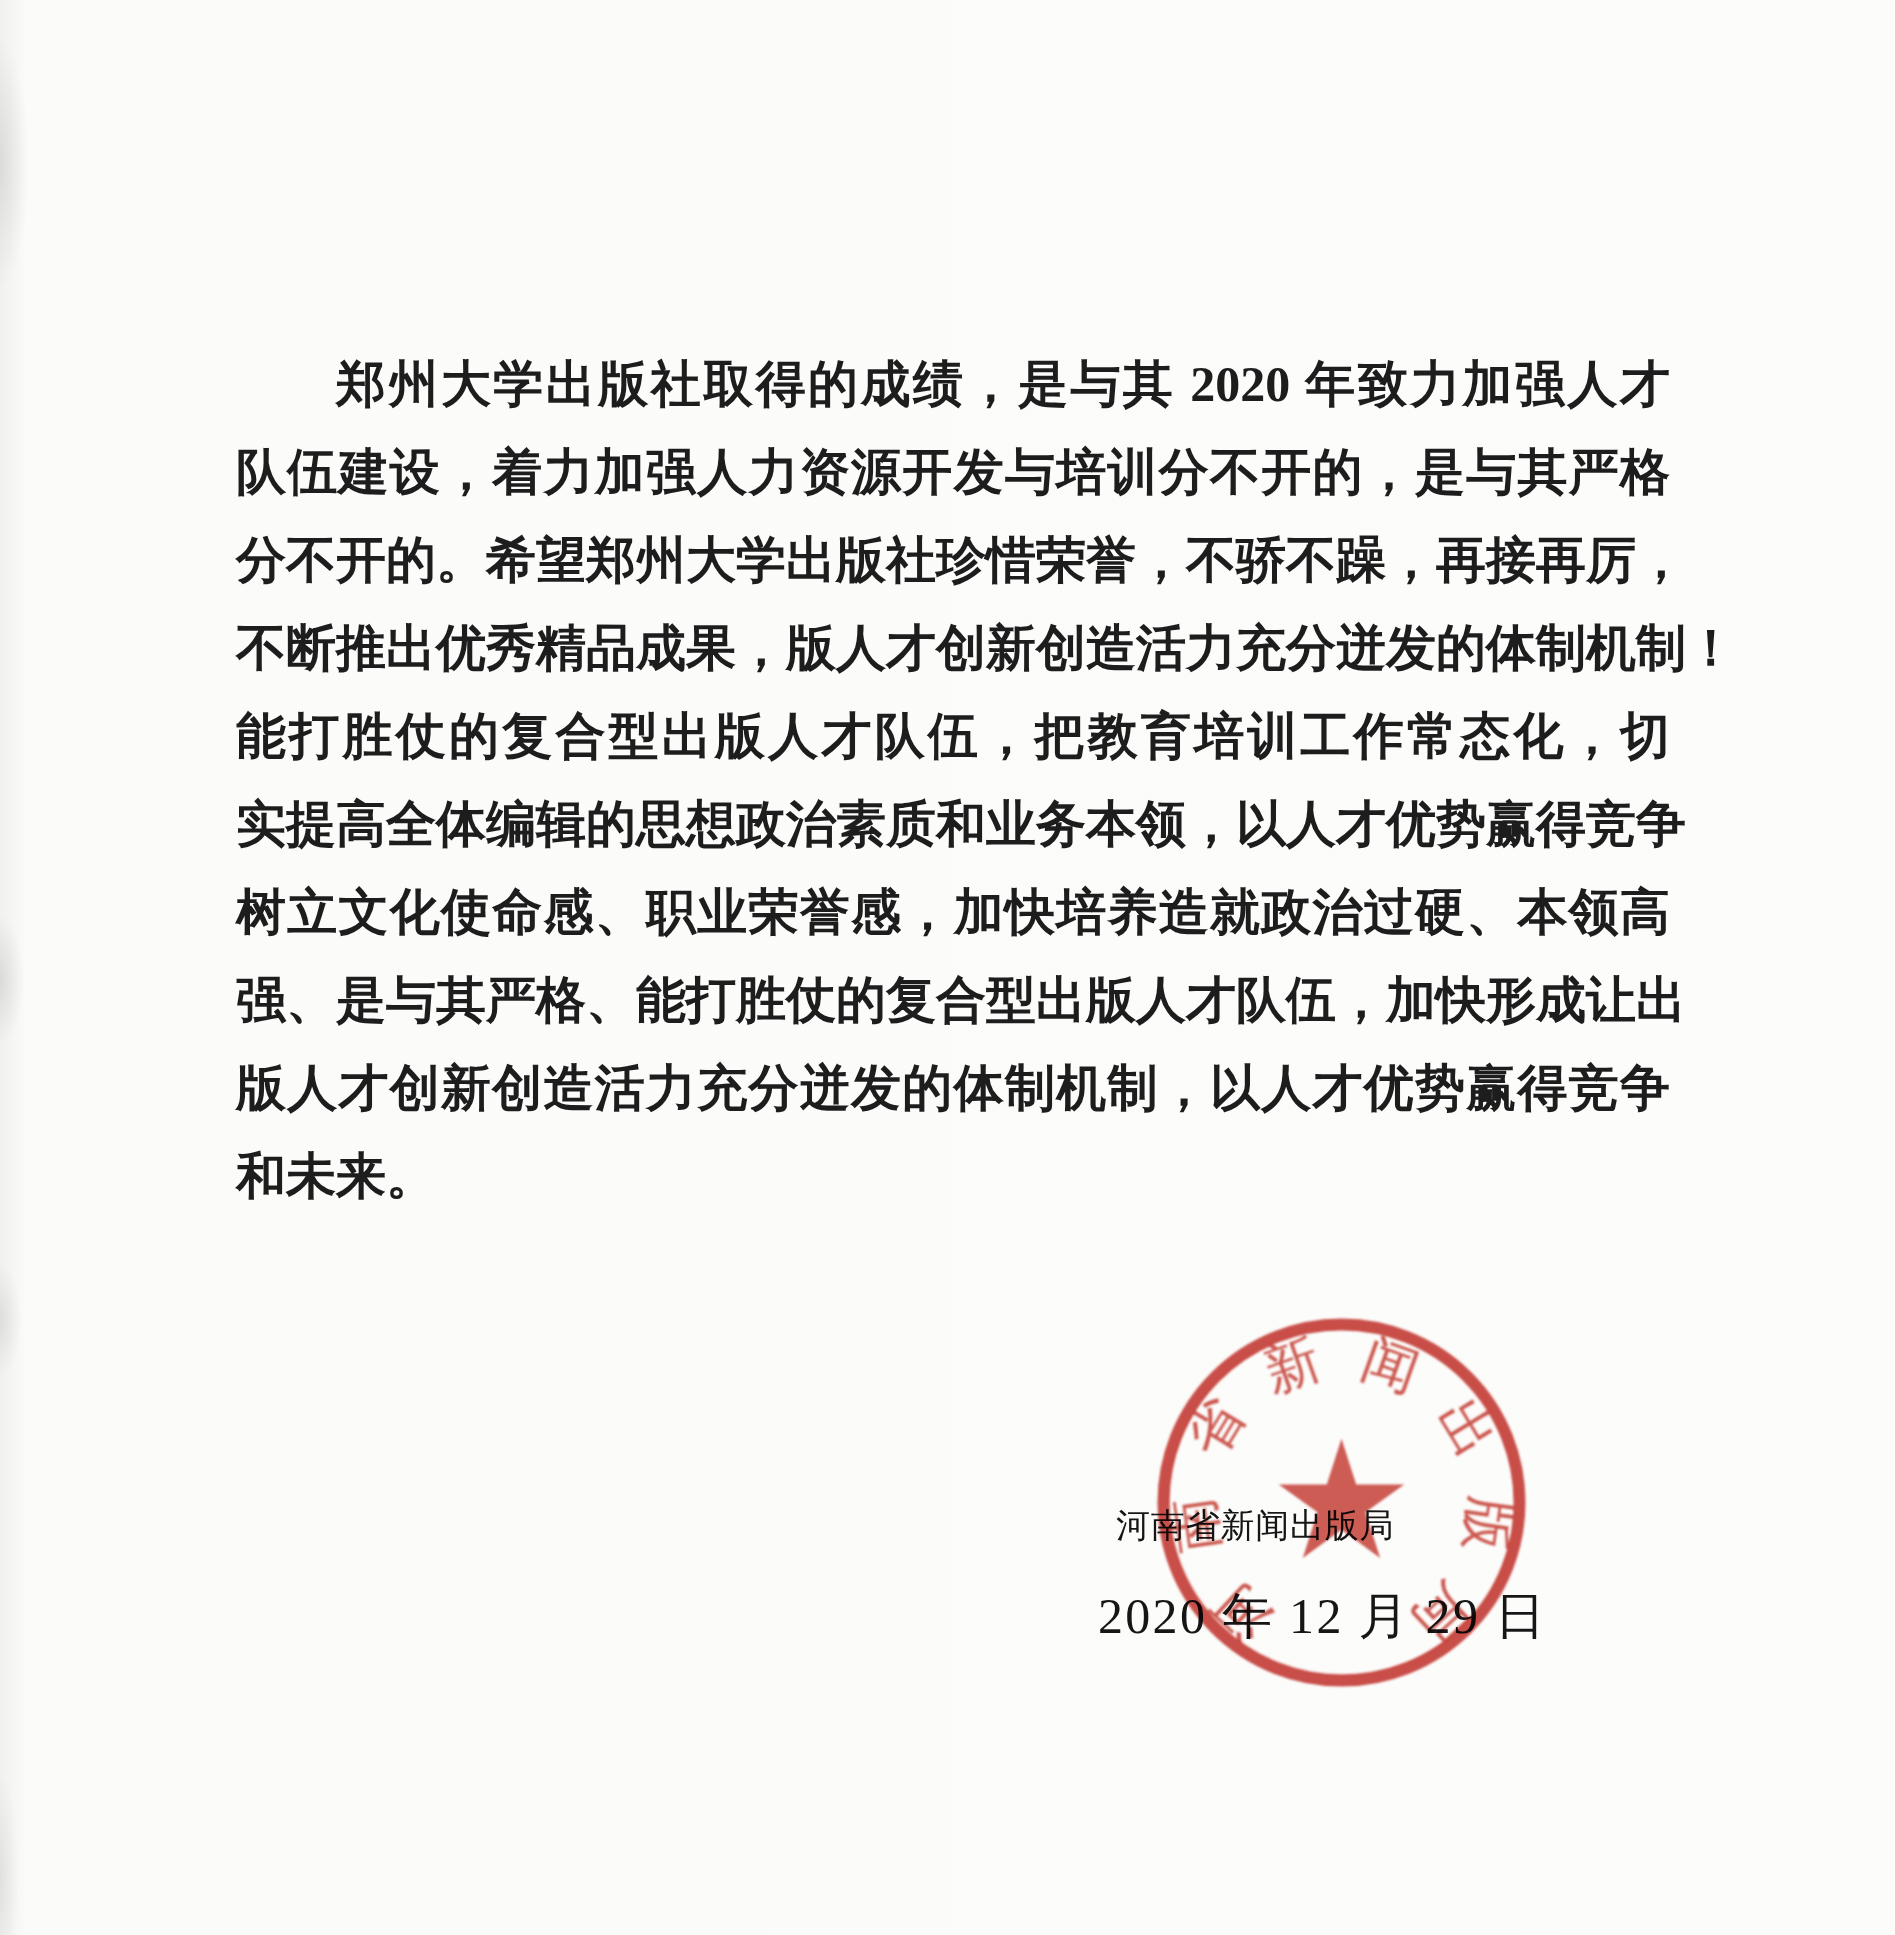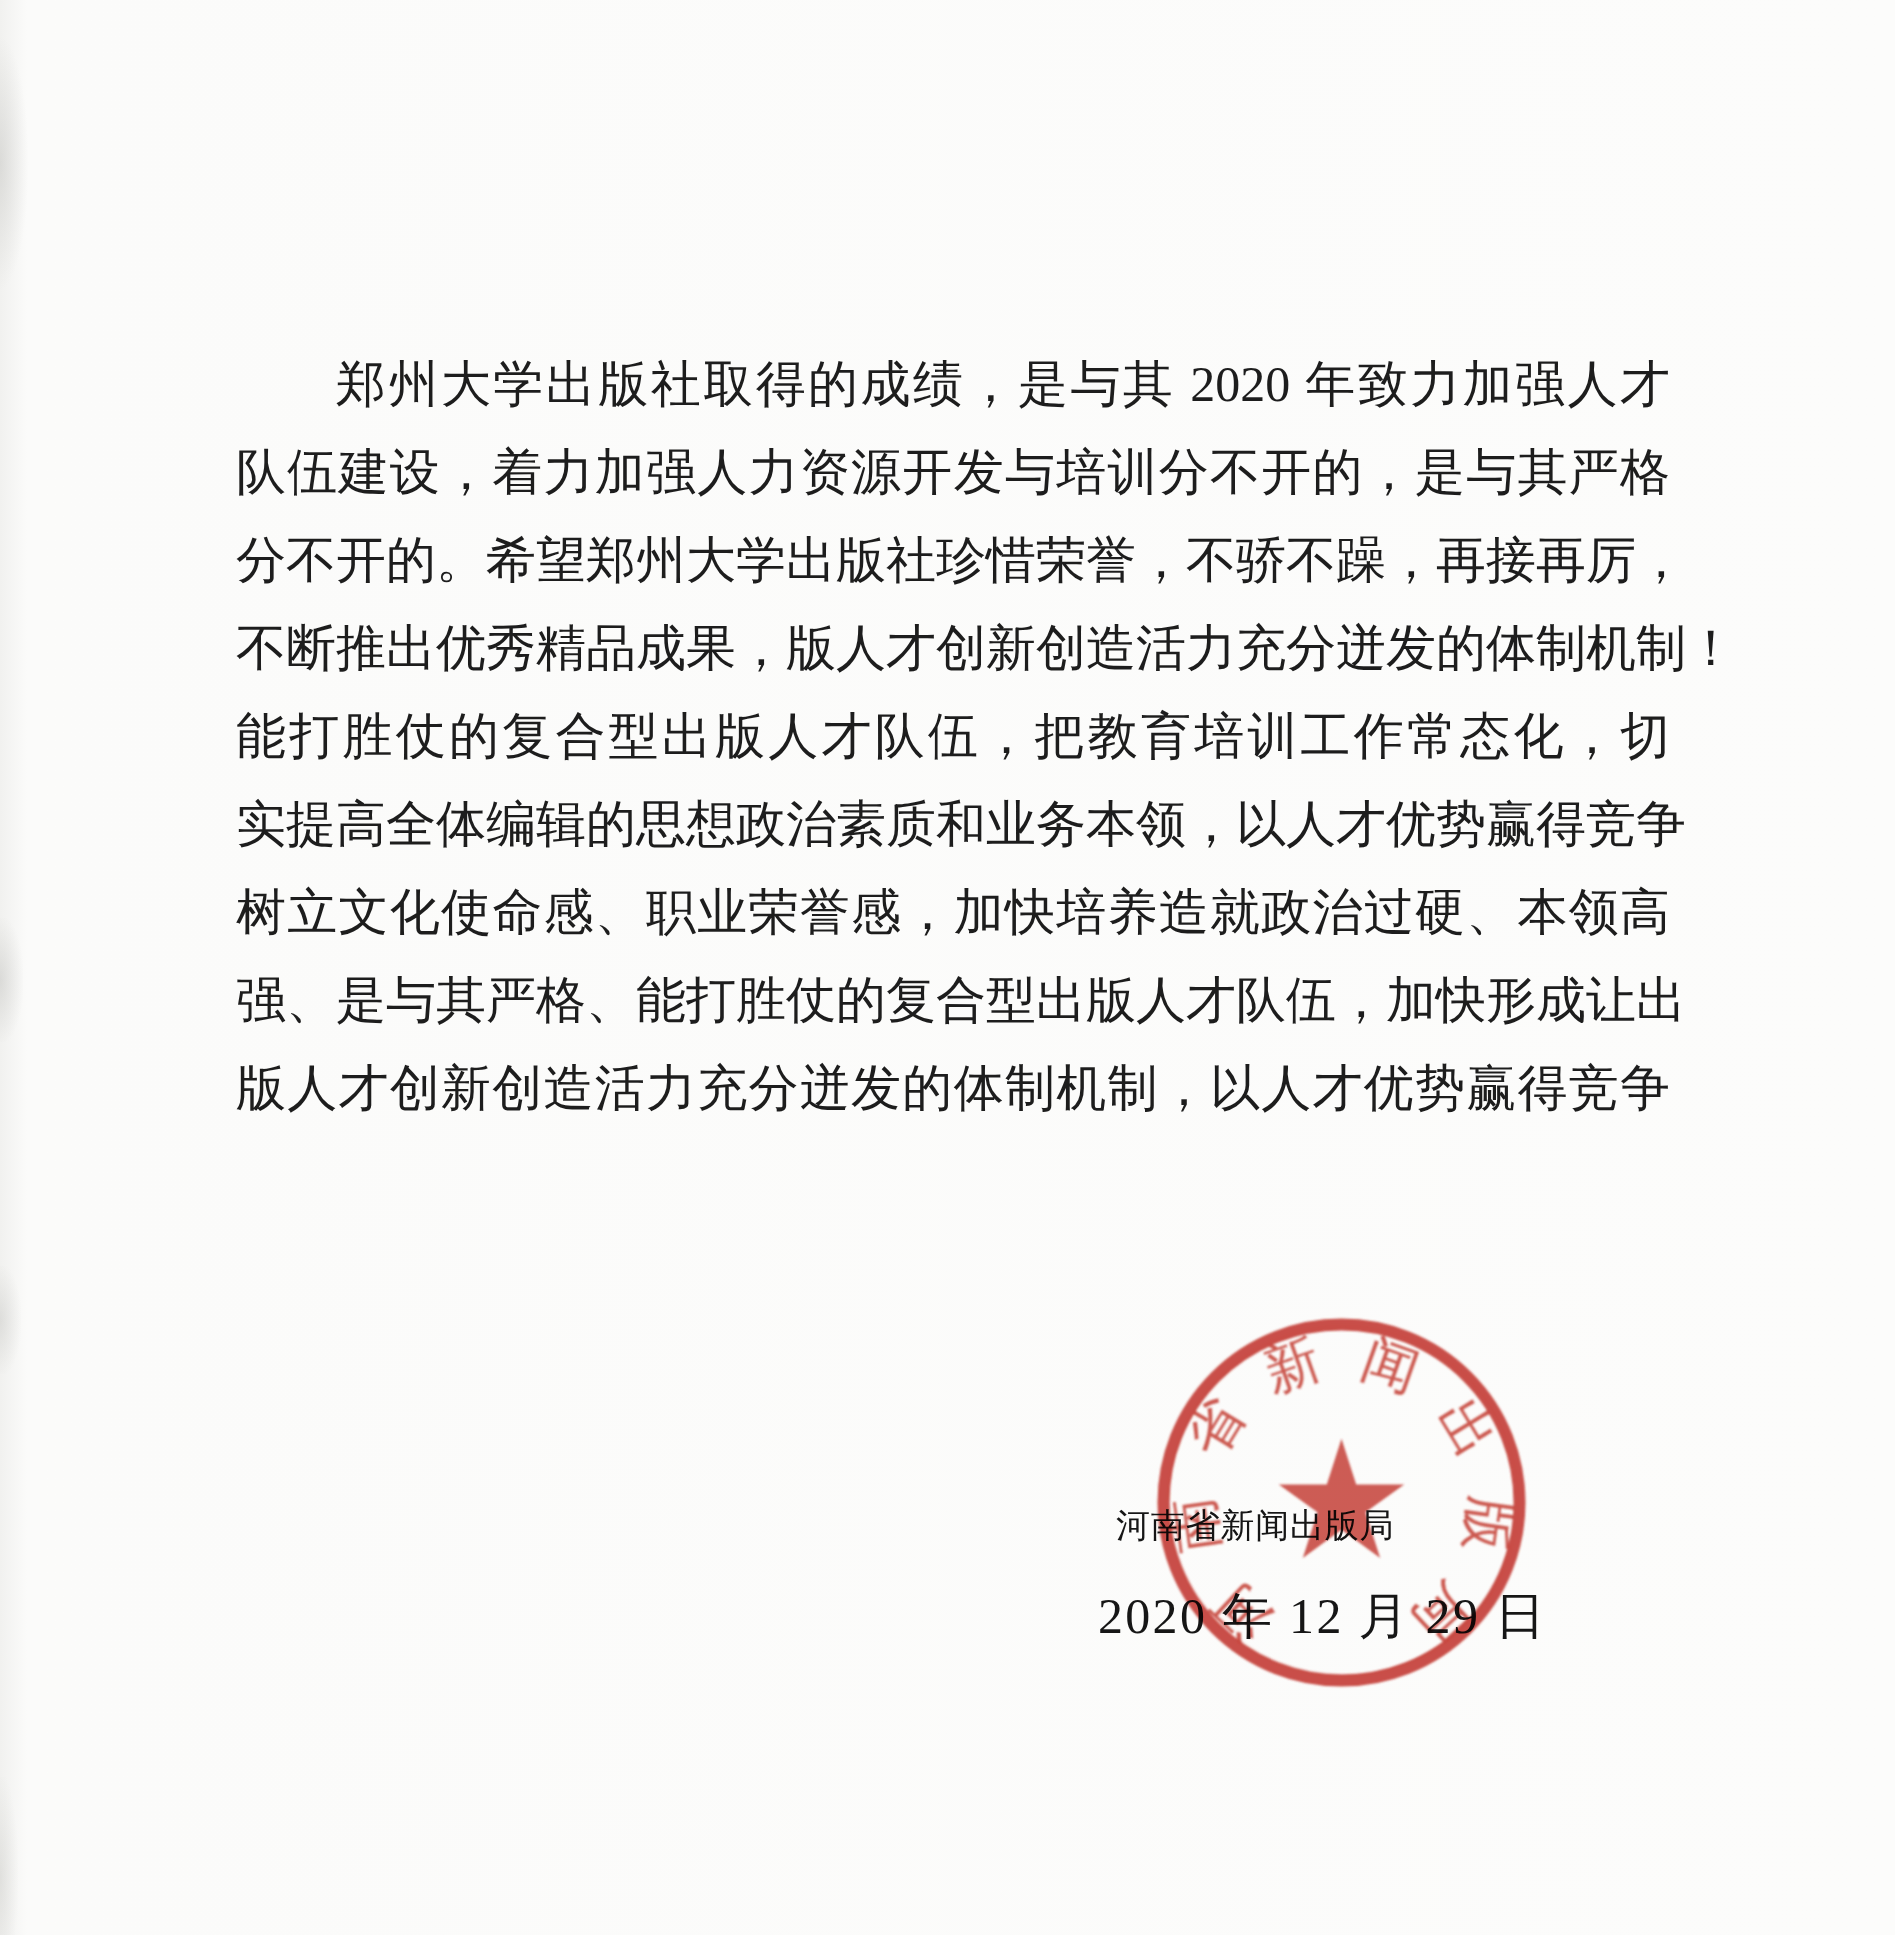--- a/index.html
+++ b/index.html
@@ -15,20 +15,21 @@
     position:absolute;
     left:236px;top:340px;width:1434px;
     font-size:50px;
     line-height:88px;
     color:#1d1d1d;
   }
   .line{
     text-align:justify;
     text-align-last:justify;
     white-space:nowrap;
+    font-weight:bold;
   }
   .line.first{ text-indent:100px; }
   .line.last{ text-align:left; text-align-last:left; }
   .sig-org{
     position:absolute;left:1116px;top:1482px;
     font-size:34px;line-height:87px;letter-spacing:0.8px;
     color:#161616;
   }
   .sig-date{
     position:absolute;left:1098px;top:1573px;
@@ -65,20 +66,21 @@
   <div class="body-text">
     <div class="line first">郑州大学出版社取得的成绩，是与其 2020 年致力加强人才</div>
     <div class="line">队伍建设，着力加强人力资源开发与培训分不开的，是与其严格</div>
     <div class="line">分不开的。希望郑州大学出版社珍惜荣誉，不骄不躁，再接再厉，</div>
     <div class="line">不断推出优秀精品成果，版人才创新创造活力充分迸发的体制机制！</div>
     <div class="line">能打胜仗的复合型出版人才队伍，把教育培训工作常态化，切</div>
     <div class="line">实提高全体编辑的思想政治素质和业务本领，以人才优势赢得竞争</div>
     <div class="line">树立文化使命感、职业荣誉感，加快培养造就政治过硬、本领高</div>
     <div class="line">强、是与其严格、能打胜仗的复合型出版人才队伍，加快形成让出</div>
     <div class="line">版人才创新创造活力充分迸发的体制机制，以人才优势赢得竞争</div>
+    <div class="line last">和未来。</div>
   </div>
 
   <div class="sig-org">河南省新闻出版局</div>
   <div class="sig-date">2020 年 12 月 29 日</div>
 
   <svg class="stamp" viewBox="-500 -500 1000 1000" xmlns="http://www.w3.org/2000/svg">
     <defs>
       <filter id="inkblur" x="-20%" y="-20%" width="140%" height="140%">
         <feGaussianBlur stdDeviation="2.4"></feGaussianBlur>
       </filter>

